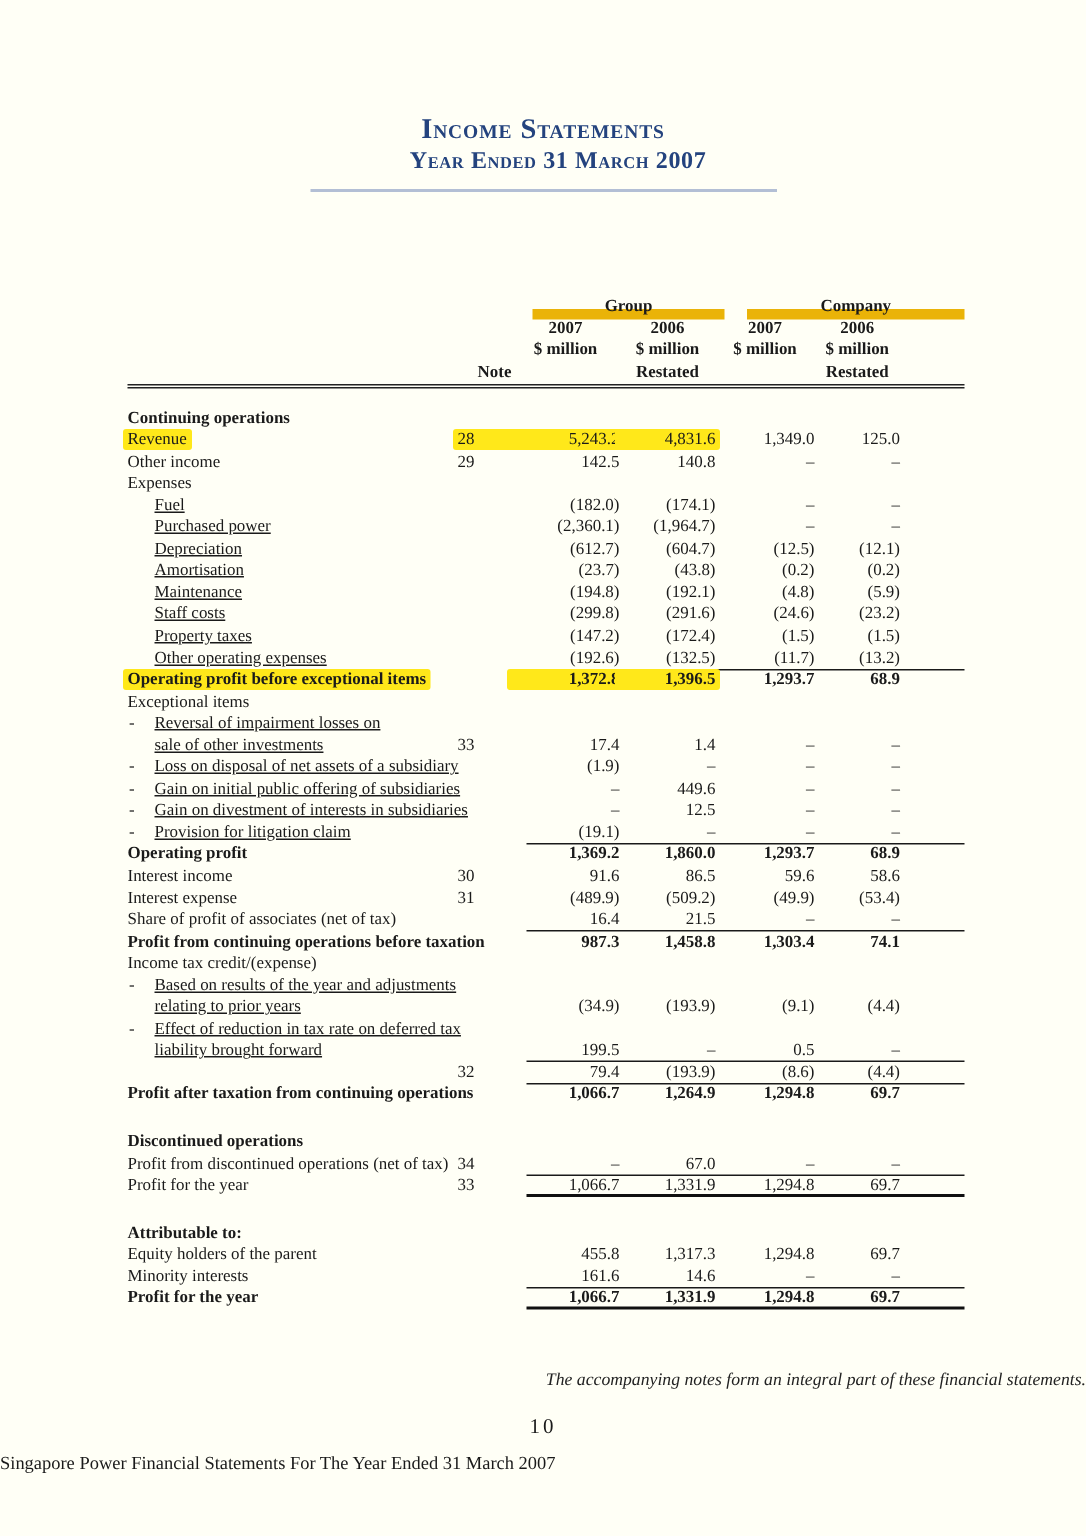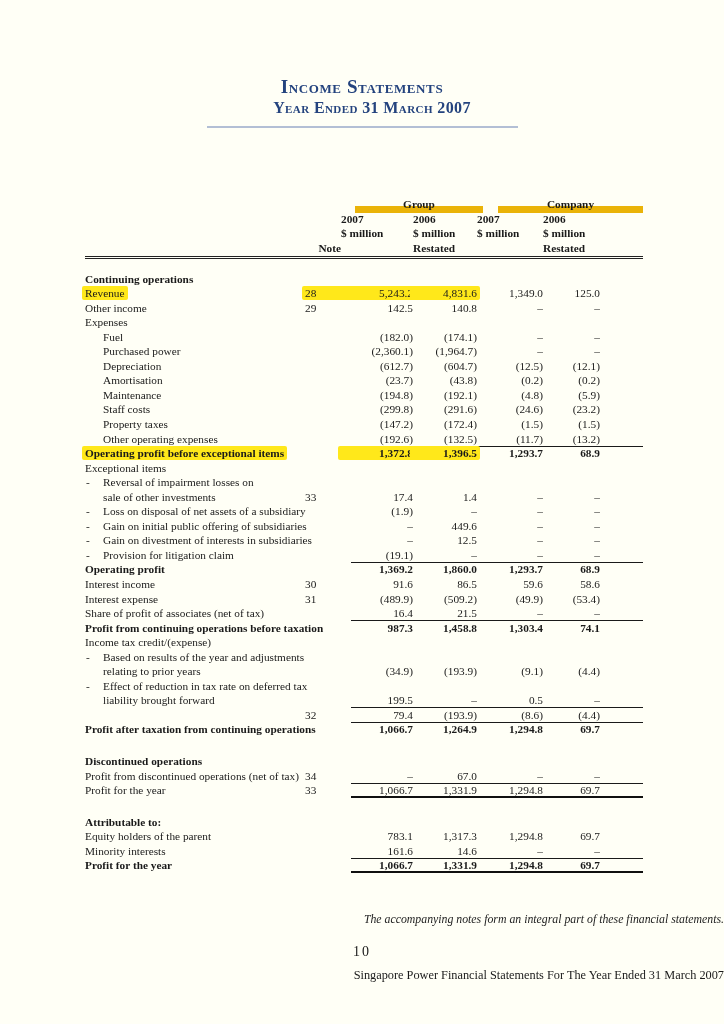--- a/index.html
+++ b/index.html
@@ -17,41 +17,41 @@
   .title-rule{width:311px;height:2px;background:#b3bfd5;margin:9px auto 0;}
   
   .table{position:absolute;left:85px;top:198px;width:558px;font-size:11.3px;}
   .thead{border-bottom:3px double #222;font-weight:bold;}
   .hrow{display:flex;height:14.5px;line-height:13.5px;}
   .g-sp{width:270px;} .g-gap{width:15px;}
   .g-cell{text-align:center;border-bottom:7px solid #eab308;}
   .g-cell.grp{width:128px;} .g-cell.cmp{width:145px;}
   .h-sp{width:256px;} .h-lab{width:220px;text-align:left;}
   .h-note{width:36px;text-align:right;}
-  .hv{text-align:left;}
+  .hv{text-align:center;}
   .w0{width:72px;} .w1{width:64px;} .w2{width:66px;} .w3{width:57px;} .wpad{width:43px;}
   .tbody{margin-top:12.5px;}
   .row{display:flex;height:14.55px;line-height:14.1px;position:relative;white-space:nowrap;}
   .row.spacer{height:17px;}
   .row.bold{font-weight:bold;}
   .c-label{width:220px;position:relative;}
   .c-label .txt{display:inline-block;}
-  .c-label.ind .txt{margin-left:18px;}
+  .c-label.ind .txt{margin-left:18px;text-decoration:underline;}
   .dash{position:absolute;left:1px;}
   .c-note{width:36px;text-align:left;}
   .c-vals{display:flex;width:302px;}
   .c-v{text-align:right;}
   .hl{background:var(--hl,#ffe81a);padding:0 3px;margin:0 -3px;border-radius:2px;}
   .rule{position:absolute;left:266px;right:0;bottom:-0.5px;}
   .rule.single{border-top:1px solid #1a1a1a;}
   .rule.thick{border-top:2.4px solid #101010;}
   
   .footnote{position:absolute;top:912px;left:0;right:0;text-align:right;font-style:italic;font-size:11.8px;color:#222;}
   .pagenum{position:absolute;top:944px;left:0;right:0;text-align:center;font-size:14px;letter-spacing:2px;}
-  .footline{position:absolute;top:968px;left:0;right:0;text-align:right;font-size:12.3px;margin-left:20px;}
+  .footline{position:absolute;top:968px;left:0;right:0;text-align:left;font-size:12.3px;}
 </style>
 </head>
 <body>
 
 <div class="page" style="--bg: #fffff6; --accent: #24437e; --hl: #ffe81a; --ink: #1a1a1a;">
 
   <div class="title-block">
     <div class="t1">Income Statements</div>
     <div class="t2">Year Ended 31 March 2007</div>
     <div class="title-rule"></div>
@@ -727,21 +727,21 @@
             <div class="c-v w2"></div>
             <div class="c-v w3"></div>
             <div class="wpad"></div>
           </div>
         </div>
         <div class="row">
           <div class="c-label"><div class="txt">Equity holders of the parent</div></div>
           <div class="c-note"></div>
           <div class="c-vals">
             <div class="c-v w0">
-              <div>783.1</div>
+              <div>455.8</div>
             </div>
             <div class="c-v w1">
               <div>1,317.3</div>
             </div>
             <div class="c-v w2">
               <div>1,294.8</div>
             </div>
             <div class="c-v w3">
               <div>69.7</div>
             </div>

